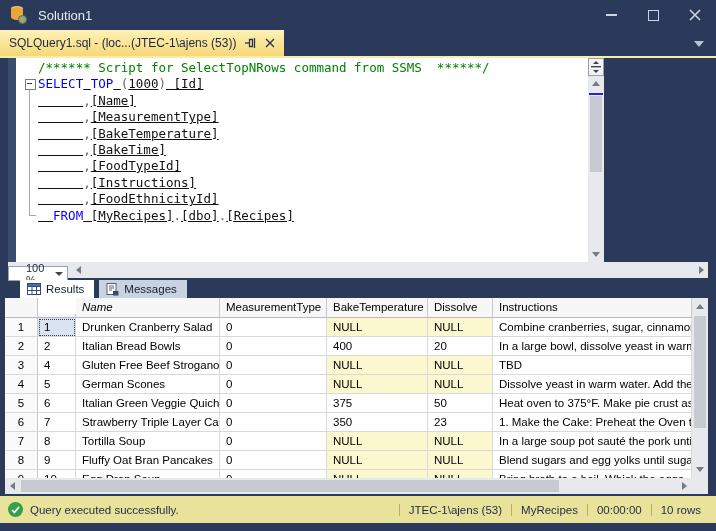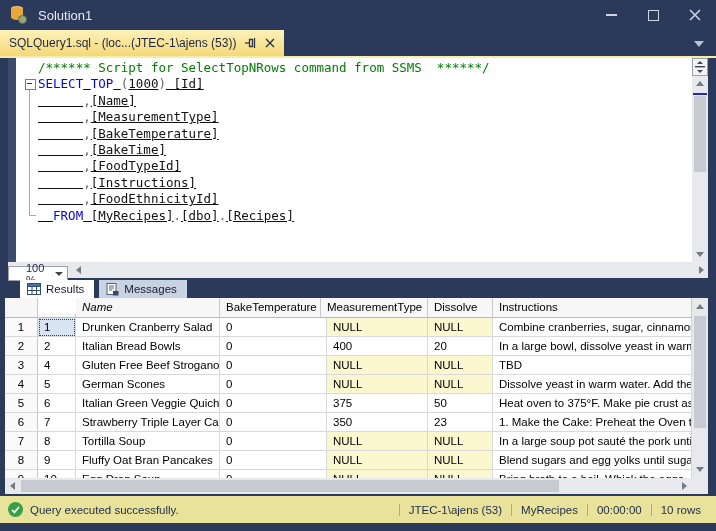--- a/index.html
+++ b/index.html
@@ -19,21 +19,21 @@
   
   .tabstrip{position:absolute;top:30px;left:0;right:0;height:26px;}
   .doc-tab{position:absolute;left:0;top:0;height:26px;display:flex;align-items:center;
            background:linear-gradient(#fff2b8,#f5d878);color:#1b2742;font-size:12px;padding:0 9px;}
   .doc-tab .lbl{white-space:pre;}
   .tab-ico{margin-left:8px;display:flex;align-items:center;}
   .tab-overflow{position:absolute;right:12px;top:11px;width:0;height:0;
                 border-left:5px solid transparent;border-right:5px solid transparent;border-top:6px solid #b9c2d4;}
   .yellow-line{position:absolute;top:56px;left:0;right:0;height:2px;background:#f6eda8;}
   
-  .editor{position:absolute;top:58px;left:8px;width:700px;height:204px;background:#ffffff;}
+  .editor{position:absolute;top:58px;left:8px;width:596px;height:204px;background:#ffffff;}
   .sel-margin{position:absolute;left:0;top:0;bottom:0;width:8px;background:#3a4d6f;}
   .code-area{position:absolute;left:30px;top:2px;right:20px;bottom:0;
              font-family:"DejaVu Sans Mono","Liberation Mono",monospace;font-size:12.5px;line-height:16.4px;color:#000;}
   .code-line{white-space:pre;}
   .tk-com{color:#008000;} .tk-kw{color:#0000ff;} .tk-pu{color:#666666;} .tk-tx{color:#111111;text-decoration:underline;}
   .fold-box{position:absolute;left:17px;top:21px;width:9px;height:9px;background:#fff;border:1px solid #7c7c7c;}
   .fold-box::after{content:"";position:absolute;left:1px;top:3px;width:5px;height:1px;background:#333;}
   .fold-line{position:absolute;left:21px;top:32px;width:6px;height:125px;border-left:1px solid #a8a8a8;border-bottom:1px solid #a8a8a8;}
   
   .vsb{position:absolute;right:0;top:0;bottom:0;width:16px;background:#e8e9ed;}
@@ -185,22 +185,22 @@
     </svg>
     <span>Messages</span>
   </div>
 </div>
 
 <div class="grid">
   <div class="g-header">
       <div class="g-hcell" style="width: 33px;"></div>
       <div class="g-hcell" style="width: 38px; margin-top: 16px;">Id</div>
       <div class="g-hcell" style="width: 144px; font-style: italic;">Name</div>
+      <div class="g-hcell" style="width: 107px;">MeasurementType</div>
       <div class="g-hcell" style="width: 101px;">BakeTemperature</div>
-      <div class="g-hcell" style="width: 107px;">MeasurementType</div>
       <div class="g-hcell" style="width: 65px;">Dissolve</div>
       <div class="g-hcell" style="width: 199px;">Instructions</div>
     </div>
   <div class="g-body">
       <div class="g-row">
         <div class="g-cell g-rowhead" style="width: 33px;">1</div>
         <div class="g-cell active-cell" style="width: 38px;">1</div>
         <div class="g-cell" style="width: 144px;">Drunken Cranberry Salad</div>
         <div class="g-cell" style="width: 107px;">0</div>
         <div class="g-cell null-cell" style="width: 101px;">NULL</div>

